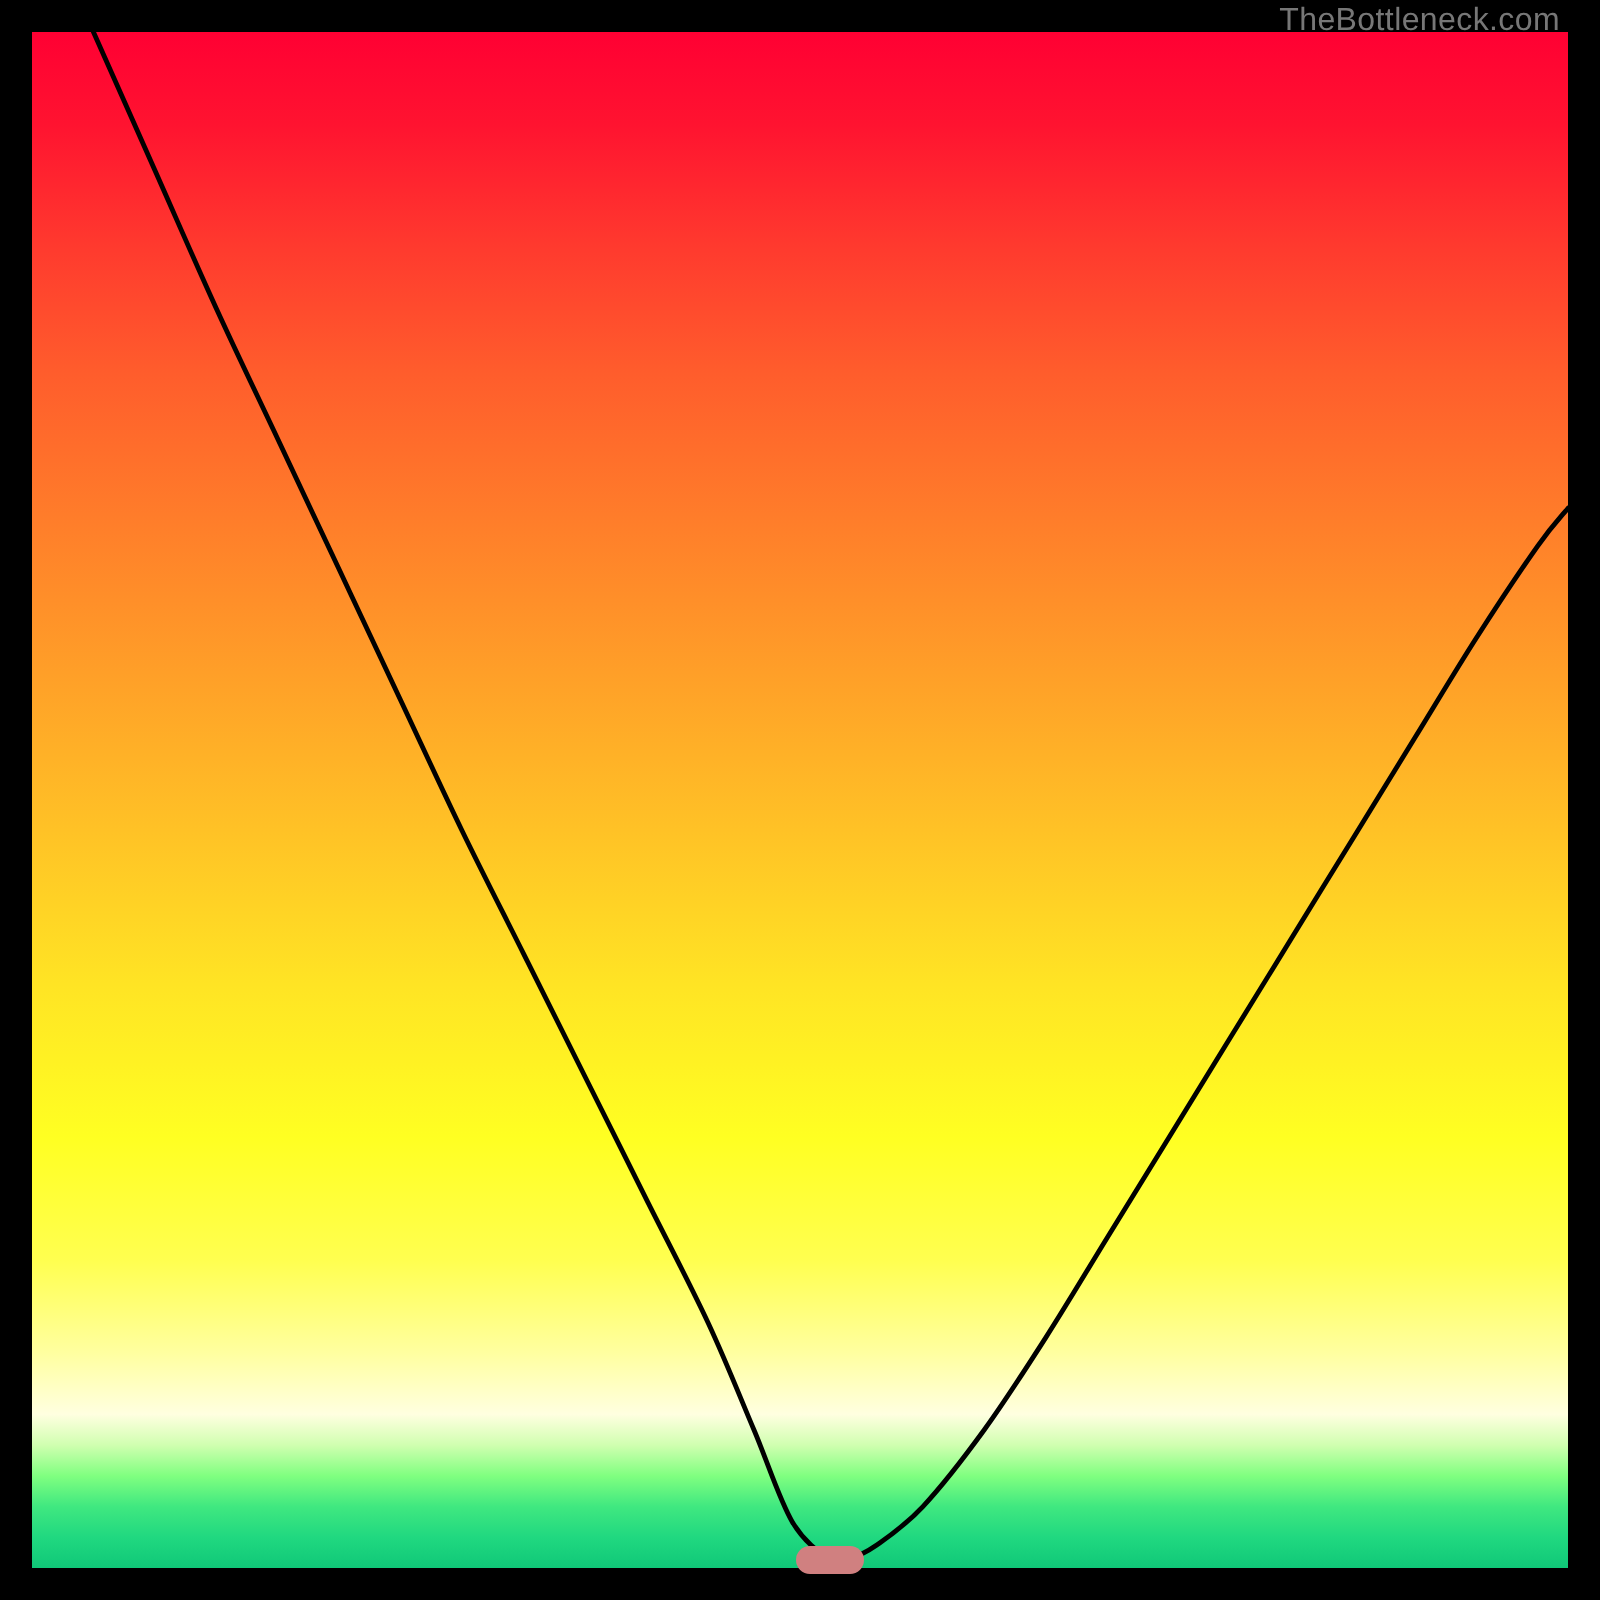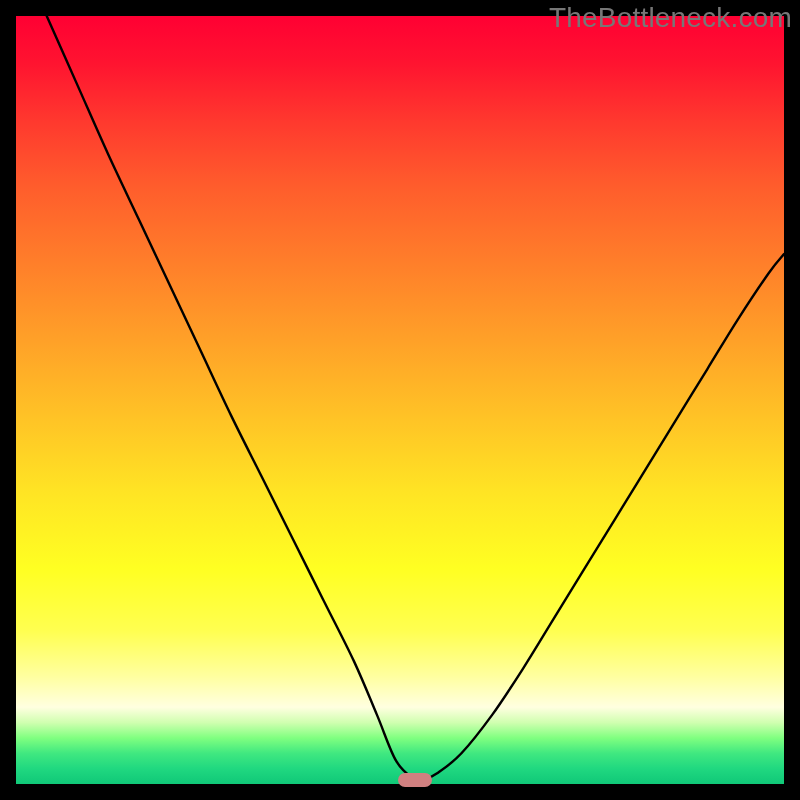--- a/index.html
+++ b/index.html
@@ -55,23 +55,23 @@
     position: absolute;
     width: 34px;
     height: 14px;
     background: #d08080;
     border-radius: 7px;
     transform: translate(-50%, -50%);
   }
   .watermark {
     position: absolute;
     top: 2px;
-    right: 8px;
+    right: 20px;
     color: #777;
-    font-size: 28px;
+    font-size: 16px;
     letter-spacing: 0.2px;
     font-weight: 500;
   }
 </style>
 </head>
 <body>
 
 <div class="frame">
   <div class="plot-area">
     <svg class="curve" viewBox="0 0 768 768" preserveAspectRatio="none">

